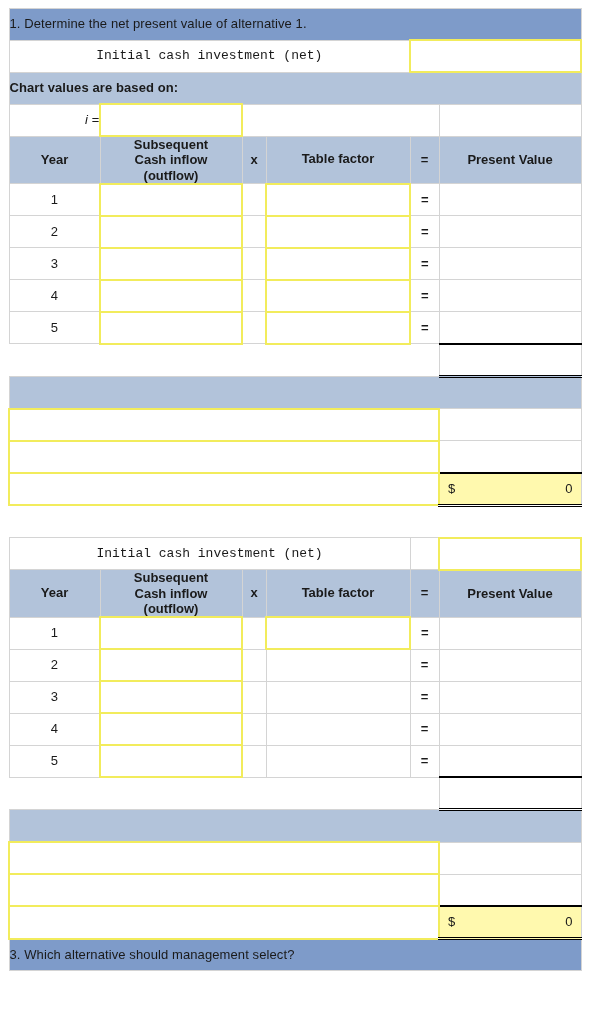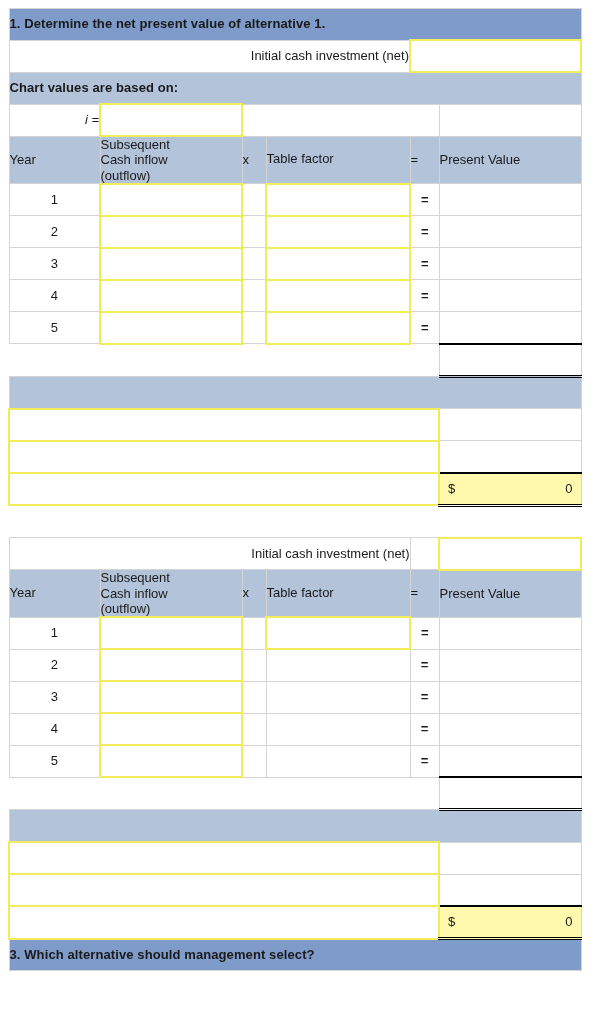--- a/index.html
+++ b/index.html
@@ -40,29 +40,29 @@
 
   
   col.c-year   { width: 91px;  }
   col.c-cash   { width: 142px; }
   col.c-x      { width: 24px;  }
   col.c-factor { width: 144px; }
   col.c-eq     { width: 29px;  }
   col.c-pv     { width: 142px; }
 
   
-  .hdr-dark  { background: #7e9bc9 !important; font-weight: bold; font-size: 13.5px; }
+  .hdr-dark  { background: #7e9bc9 !important; font-weight: normal; font-size: 13.5px; }
   .hdr-light { background: #b2c3da !important; font-weight: bold; }
   .band      { background: #b2c3da !important; }
 
   .sec-title { padding-left: 7px; height: 31px; letter-spacing: .1px; }
-  .colhead   { text-align: left; font-weight: normal; height: 56px; }
+  .colhead   { text-align: center; font-weight: bold; height: 56px; }
   .colhead .multi { display: block; line-height: 1.18; }
 
-  .label-left { padding-left: 7px; text-align: right; }
+  .label-left { padding-left: 7px; text-align: center; font-family: Liberation Mono, monospace; }
   .yr         { text-align: center; }
   .eq         { text-align: center; font-weight: bold; }
   .ital-right { text-align: right; padding-right: 6px; font-style: italic; }
 
   
   .cell-input {
     border: 2px solid #f2ec5c !important;
     background: #ffffff;
   }
   .fill-yellow {

